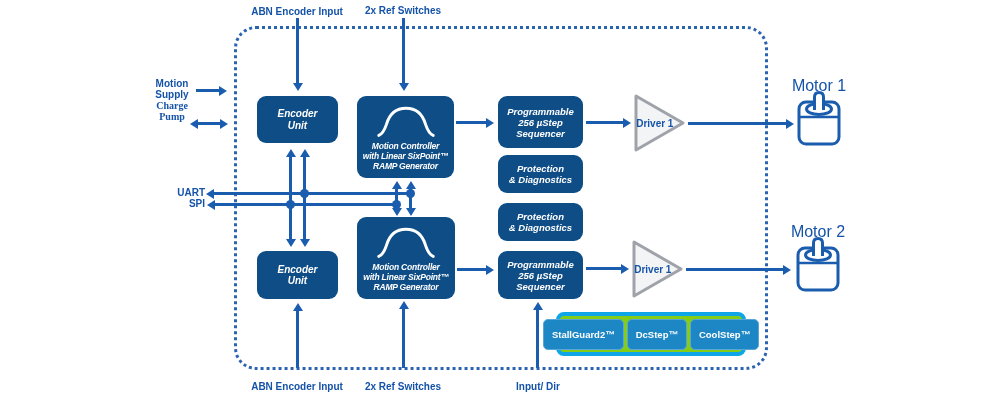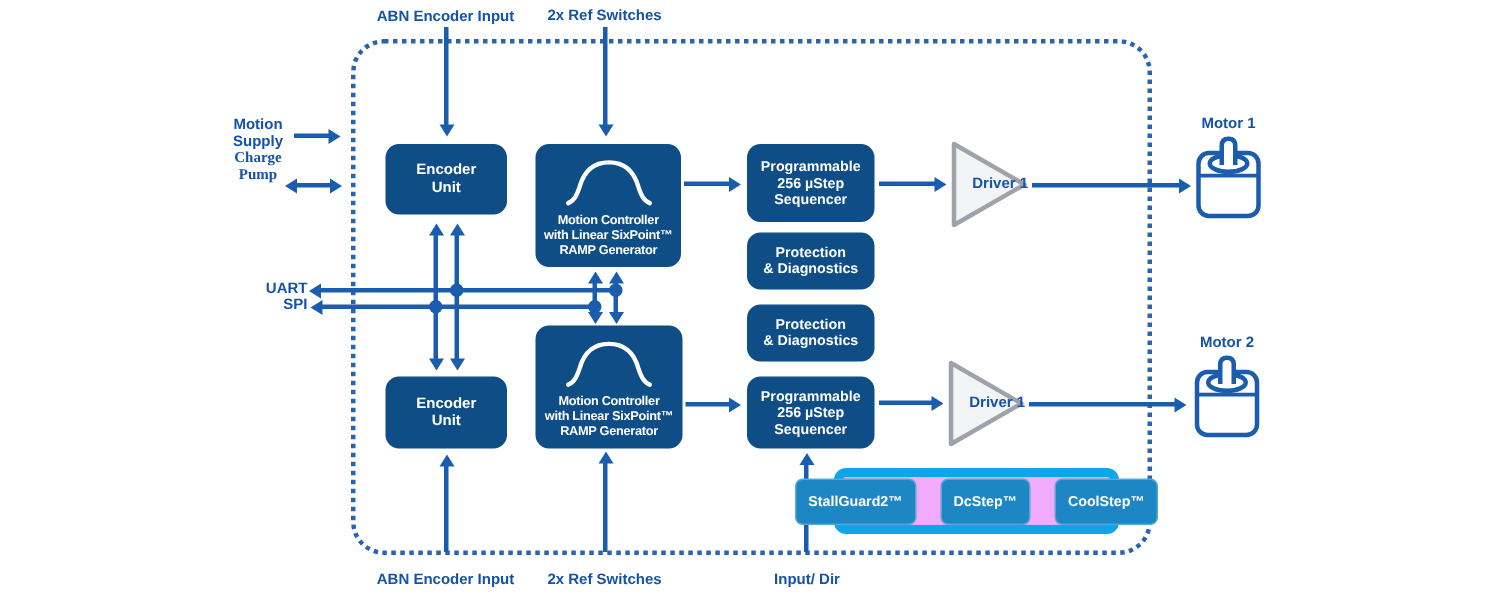--- a/index.html
+++ b/index.html
@@ -24,21 +24,21 @@
   
   .plabel{
     position:absolute;font-size:10px;font-weight:bold;color:var(--label);
     text-align:center;line-height:11px;z-index:2;
   }
   .r{text-align:right;}
   
   .blk{
     position:absolute;background:var(--navy);border-radius:9px;color:#fff;
     display:flex;flex-direction:column;align-items:center;justify-content:center;
-    z-index:3;box-sizing:border-box;
+    z-index:3;box-sizing:border-box;font-style:italic;
   }
   .blk .ln{display:block;font-weight:bold;font-size:10px;line-height:11.5px;text-align:center;white-space:nowrap;}
   .blk .sm{font-size:8.5px;line-height:10px;letter-spacing:-0.2px;}
   .blk .md{font-size:9.5px;line-height:11px;}
   .ramp{display:block;margin:0 0 3px 0;}
   
   .hline{position:absolute;height:3px;background:var(--line);z-index:2;}
   .vline{position:absolute;width:3px;background:var(--line);z-index:2;}
   .ah-right::after{content:"";position:absolute;top:50%;right:-7px;transform:translateY(-50%);
     border-left:8px solid var(--line);border-top:5px solid transparent;border-bottom:5px solid transparent;}
@@ -46,29 +46,29 @@
     border-right:8px solid var(--line);border-top:5px solid transparent;border-bottom:5px solid transparent;}
   .ah-up::before{content:"";position:absolute;left:50%;top:-7px;transform:translateX(-50%);
     border-bottom:8px solid var(--line);border-left:5px solid transparent;border-right:5px solid transparent;}
   .ah-down::after{content:"";position:absolute;left:50%;bottom:-7px;transform:translateX(-50%);
     border-top:8px solid var(--line);border-left:5px solid transparent;border-right:5px solid transparent;}
   .dot{position:absolute;width:9px;height:9px;border-radius:50%;background:var(--line);z-index:4;}
   
   .driver{position:absolute;width:52px;height:60px;z-index:3;}
   .driver svg{position:absolute;left:0;top:0;}
   .dlabel{position:absolute;left:0;top:50%;transform:translateY(-50%);width:80%;text-align:center;
-    font-size:10px;font-weight:bold;color:var(--label);white-space:nowrap;padding-left:12px;}
-  
-  .mlabel{position:absolute;width:58px;text-align:center;font-size:10px;font-weight:bold;color:var(--label);z-index:2;}
+    font-size:10px;font-weight:bold;color:var(--label);white-space:nowrap;}
+  
+  .mlabel{position:absolute;width:58px;text-align:center;font-size:16px;font-weight:normal;color:var(--label);z-index:2;}
   .micon{position:absolute;z-index:3;}
   
   .features{
-    position:absolute;left:556px;top:312px;width:190px;height:44px;background:#f0abfc;
-    border:6px solid #0ea5e9;border-radius:8px;display:flex;align-items:center;justify-content:center;
-    gap:16px;z-index:3;box-sizing:border-box;
+    position:absolute;left:556px;top:312px;width:190px;height:44px;background:#84cc16;
+    border:4px solid #0ea5e9;border-radius:8px;display:flex;align-items:center;justify-content:center;
+    gap:3px;z-index:3;box-sizing:border-box;
   }
   .badge{
     background:var(--badge);border:1px solid #57a6d4;color:#fff;border-radius:5px;
     font-size:9.5px;font-weight:bold;padding:0 8px;height:31px;display:flex;align-items:center;
     white-space:nowrap;box-sizing:border-box;
   }
 </style>
 </head>
 <body>
 

